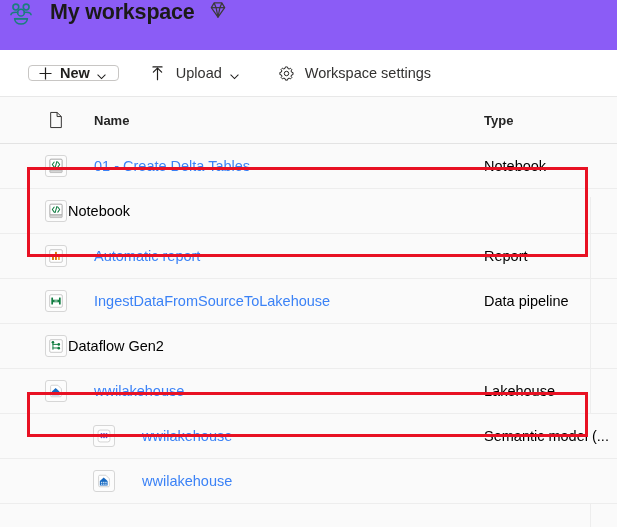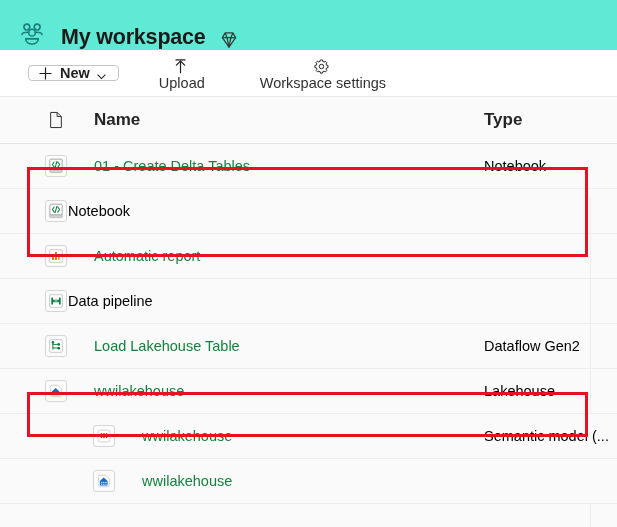--- a/index.html
+++ b/index.html
@@ -12,24 +12,24 @@
   }
   #app {
     position: relative;
     width: 617px; height: 527px;
     background: #fafafa;
   }
 
   
   .header {
     height: 50px;
-    background: #5eead4;
+    background: #8b5cf6;
     display: flex;
-    align-items: flex-end;
-    padding-left: 17px;
+    align-items: flex-start;
+    padding-left: 6px;
   }
   .ws-icon { width: 30px; height: 30px; flex: 0 0 30px; }
   .ws-title {
     font-size: 21.5px;
     font-weight: bold;
     color: #1b1a19;
     margin-left: 14px;
     letter-spacing: -0.2px;
     white-space: nowrap;
   }
@@ -57,21 +57,21 @@
   .btn-new .lbl {
     font-size: 14.5px; font-weight: bold; color: #201f1e;
     margin: 0 6px 0 7px; white-space: nowrap;
   }
   .chev { width: 11px; height: 11px; flex:0 0 11px; }
 
   .tb-item {
     display: flex; align-items: center;
     height: 30px; padding: 0 8px;
     margin-left: 22px;
-    cursor: pointer; border-radius: 4px; flex-direction: column;
+    cursor: pointer; border-radius: 4px;
   }
   .tb-item .ic { width: 17px; height: 17px; flex:0 0 17px; }
   .tb-item .lbl {
     font-size: 14.5px; color: #323130;
     margin: 0 7px 0 10px; white-space: nowrap;
   }
 
   
   .table { position: relative; background: #fafafa; }
   .row {
@@ -86,32 +86,32 @@
     border-bottom: 1px solid #e3e3e3;
     background: #fafafa;
   }
   .cell-icon {
     width: 24px; height: 24px; flex: 0 0 24px;
     display: flex; align-items: center; justify-content: center;
   }
   .cell-name {
     flex: 1 1 auto;
     font-size: 14.5px;
-    color: #15803d;
+    color: #3b82f6;
     margin-left: 26px;
     white-space: nowrap; overflow: hidden; text-overflow: ellipsis;
     padding-right: 10px;
   }
   .cell-type {
     width: 133px; flex: 0 0 133px;
     font-size: 14.5px;
     color: #000000;
     white-space: nowrap; overflow: hidden; text-overflow: ellipsis;
   }
-  .hdr-text { font-weight: bold; color: #242424; font-size: 17px; }
+  .hdr-text { font-weight: bold; color: #242424; font-size: 13px; }
   .hdr-text.type { color: #242424; }
 
   
   .row.child { padding-left: 44px; position: relative; }
   .row.child .indent { width: 48px; flex: 0 0 48px; }
 
   
   .hl {
     position: absolute;
     border: 3px solid #e81123;
@@ -262,50 +262,51 @@
         <span class="icon-tile">
           <svg viewBox="0 0 20 20" width="18" height="18">
             <rect x="3" y="3" width="14" height="14" rx="1.4" fill="#ffffff" stroke="#bdbdbd" stroke-width="0.9"></rect>
             <rect x="5.6" y="9.0" width="2.1" height="5.4" fill="#d97706"></rect>
             <rect x="8.9" y="5.4" width="2.1" height="9.0" fill="#d97706"></rect>
             <rect x="12.2" y="11.0" width="2.1" height="3.4" fill="#f0a23c"></rect>
           </svg>
         </span>
       </div>
       <div class="cell-name">Automatic report</div>
+      <div class="cell-type">Report</div>
     </div>
 
     <div class="row">
       <div class="cell-icon">
         <span class="icon-tile">
           <svg viewBox="0 0 20 20" width="18" height="18">
             <rect x="3" y="3" width="14" height="14" rx="1.4" fill="#ffffff" stroke="#bdbdbd" stroke-width="0.9"></rect>
             <rect x="4.8" y="6.0" width="1.9" height="8.0" rx="0.5" fill="#107c41"></rect>
             <rect x="13.3" y="6.0" width="1.9" height="8.0" rx="0.5" fill="#107c41"></rect>
             <path d="M6.7 8.6h6.6v2.8H6.7z" fill="#107c41"></path>
             <path d="M8.2 10.0h3.6" stroke="#ffffff" stroke-width="0.9"></path>
           </svg>
         </span>
       </div>
+      <div class="cell-name">IngestDataFromSourceToLakehouse</div>
       <div class="cell-type">Data pipeline</div>
     </div>
 
     <div class="row">
       <div class="cell-icon">
         <span class="icon-tile">
           <svg viewBox="0 0 20 20" width="18" height="18">
             <rect x="3" y="3" width="14" height="14" rx="1.4" fill="#ffffff" stroke="#bdbdbd" stroke-width="0.9"></rect>
             <path d="M6.6 6.3v7.4M6.6 8.2h5.3M6.6 12.2h5.3" stroke="#107c41" stroke-width="1.1" fill="none" stroke-linecap="round"></path>
             <circle cx="6.6" cy="5.9" r="1.45" fill="#107c41"></circle>
             <circle cx="13.1" cy="8.2" r="1.45" fill="#107c41"></circle>
             <circle cx="13.1" cy="12.4" r="1.45" fill="#107c41"></circle>
           </svg>
         </span>
       </div>
-      <div class="cell-name">Load Lakehouse Table</div>
       <div class="cell-type">Dataflow Gen2</div>
     </div>
 
     <div class="row">
       <div class="cell-icon">
         <span class="icon-tile">
           <svg viewBox="0 0 20 20" width="18" height="18">
             <path d="M4.0 5.0a1.4 1.4 0 0 1 1.4-1.4h6.6L16 7.6v7.4a1.4 1.4 0 0 1-1.4 1.4H5.4A1.4 1.4 0 0 1 4 15z" fill="#ffffff" stroke="#c8c8c8" stroke-width="0.9"></path>
             <path d="M5.4 10.6L9.6 6.6l4.2 4.0v4.0H5.4z" fill="#1668c1"></path>
             <path d="M5.6 13.0c.9-.55 1.7.55 2.6 0s1.7.55 2.6 0 1.7.55 2.6 0" stroke="#cfe4f7" stroke-width="0.85" fill="none" stroke-linecap="round"></path>

